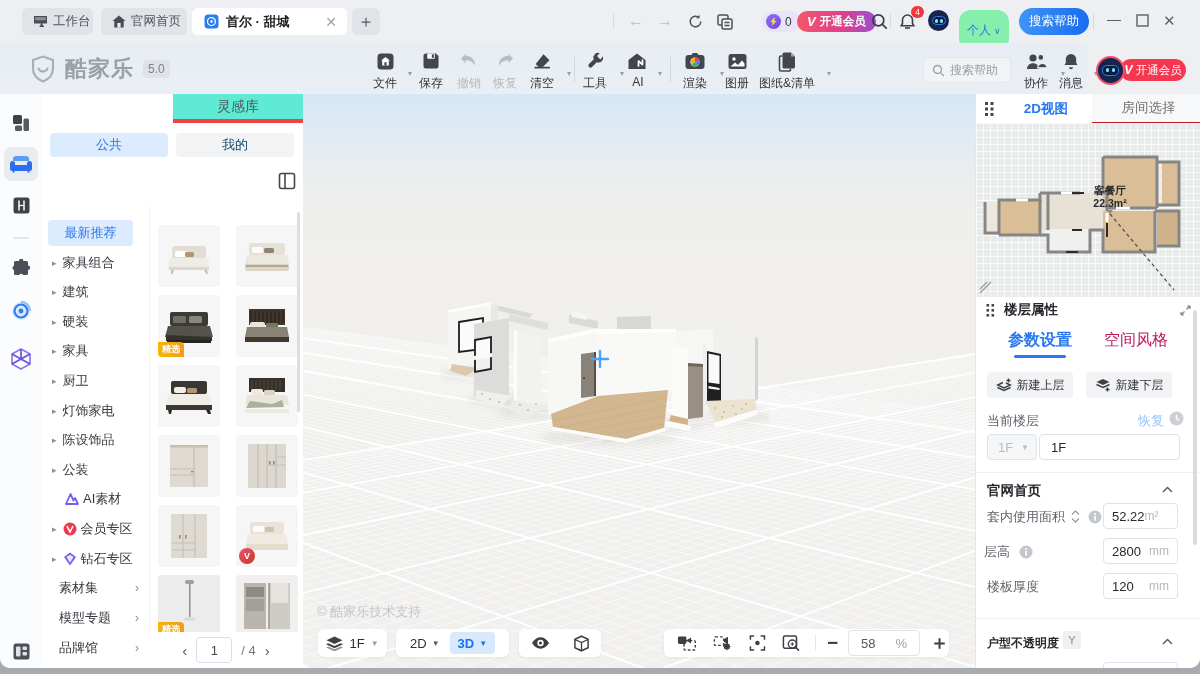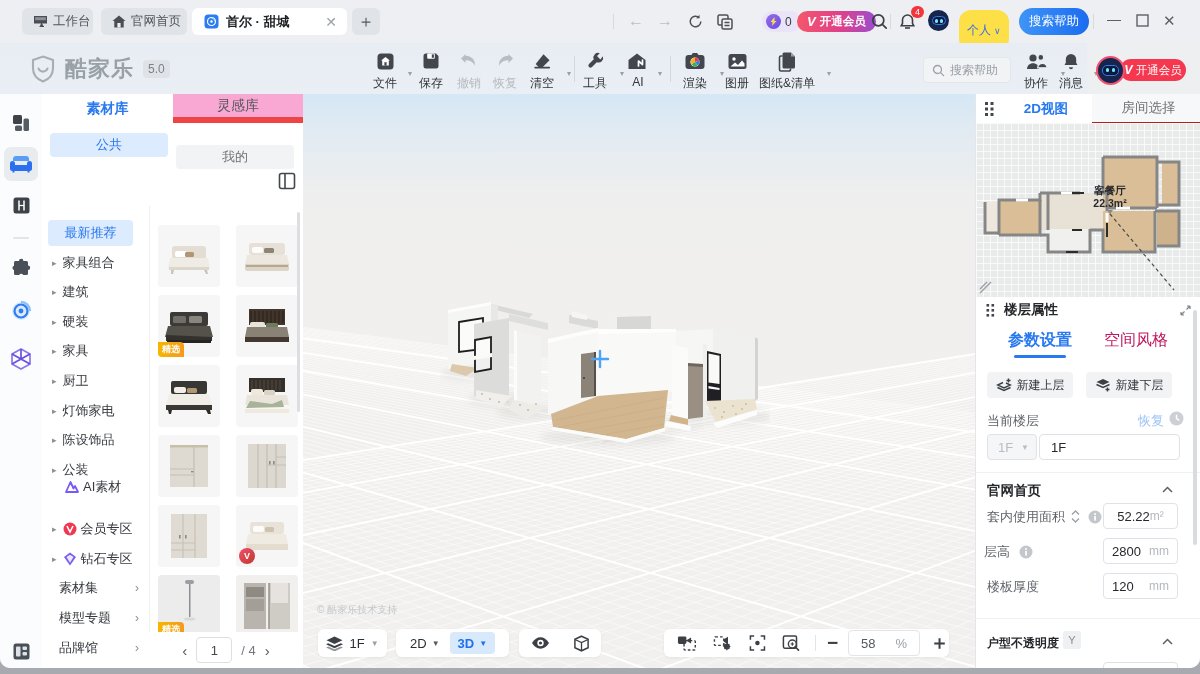--- a/index.html
+++ b/index.html
@@ -14,21 +14,21 @@
 .tab svg { flex:0 0 auto; }
 .tab.active { background:#fff; color:#1c1e22; font-weight:bold; }
 .t1 { left:22px; width:71px; font-size:12.5px; gap:5px; padding:0 0 0 11px; }
 .t2 { left:101px; width:86px; font-size:12.5px; gap:5px; padding:0 0 0 11px; }
 .t3 { left:192px; width:155px; padding:0 12px; }
 .t3 .x { position:absolute; right:10px; color:#9aa0a6; font-weight:normal; font-size:14px; }
 .newtab { position:absolute; left:352px; top:8px; width:28px; height:27px; color:#55595f; font-size:17px; display:flex; align-items:center; justify-content:center; background:#e0e3e7; border-radius:6px; }
 .pill0 { height:21px; background:#e9e4f8; border-radius:11px; display:flex; align-items:center; padding:0 9px 0 4px; gap:4px; font-size:12px; color:#3a3d42; }
 .pill0 .pc { width:15px; height:15px; border-radius:50%; background:linear-gradient(135deg,#8f6ef0,#6d4ce0); color:#ffd84d; font-size:9px; display:flex; align-items:center; justify-content:center; }
 .pillv { height:21px; border-radius:11px; background:linear-gradient(90deg,#f5566b 0%,#e0408a 55%,#9a4dd0 100%); color:#fff; font-size:11.5px; font-weight:bold; display:flex; align-items:center; gap:4px; padding:0 10px; }
-.pillper { height:41px; border-radius:12px; background:#fde047; color:#3a6fe8; font-size:12px; display:flex; align-items:center; padding:0 8px; gap:3px; }
+.pillper { height:41px; border-radius:12px; background:#86efac; color:#3a6fe8; font-size:12px; display:flex; align-items:center; padding:0 8px; gap:3px; }
 .btnstart { height:27px; border-radius:14px; background:linear-gradient(90deg,#3f94f7,#1a6cf0); color:#fff; font-size:12.5px; display:flex; align-items:center; padding:0 10px; }
 
 
 .toolbar { position:absolute; left:0; top:43px; width:1087px; height:51px; background:linear-gradient(180deg,#e7edf3,#e9eff4); }
 .logo { position:absolute; left:28px; top:11px; display:flex; align-items:center; }
 .logoname { font-size:22px; color:#9aa0a7; letter-spacing:1px; margin-left:7px; font-weight:bold;}
 .logover { margin-left:9px; background:#dfe3e8; color:#7c828a; font-size:12px; border-radius:4px; padding:2px 5px; }
 .tbtn { position:absolute; top:6px; width:44px; text-align:center; color:#33363b; font-size:12px; }
 .tbtn .ic { height:24px; display:flex; align-items:center; justify-content:center; }
 .tbtn .lb { margin-top:2px; }
@@ -40,42 +40,42 @@
 .memb { position:absolute; left:1120px; top:16px; width:66px; height:22px; border-radius:11px; background:#f5384f; color:#fff; font-size:11.5px; display:flex; align-items:center; justify-content:center; gap:3px; z-index:2; }
 
 
 .strip { position:absolute; left:0; top:94px; width:42px; height:574px; background:#fbfcfd; }
 .sico { position:absolute; left:4px; width:34px; height:34px; display:flex; align-items:center; justify-content:center; border-radius:7px; }
 
 
 .lpanel { position:absolute; left:42px; top:94px; width:261px; height:574px; background:#fff; }
 .ltab { position:absolute; top:0; height:29px; width:131px; font-size:14px; display:flex; align-items:center; justify-content:center; }
 .ltab.on { color:#2878f0; font-weight:bold; background:#fff; }
-.ltab.off { color:#53565c; background:#f9a8d4; border-bottom:6px solid #ef4444; }
+.ltab.off { color:#53565c; background:#5eead4; border-bottom:4px solid #ef4444; }
 .seg { position:absolute; top:39px; height:24px; border-radius:4px; font-size:13px; display:flex; align-items:center; justify-content:center; }
 .seg.on { background:#dcebfd; color:#2878f0; }
-.seg.off { background:#f2f3f5; color:#737373;margin-top:12px; }
+.seg.off { background:#f2f3f5; color:#0c4a6e; }
 .searchbar { position:absolute; left:8px; top:73px; width:221px; height:30px; background:#f4f5f7; border-radius:6px; display:flex; align-items:center; padding:0 10px; font-size:13px; color:#b9bdc3; }
 .splitic { position:absolute; left:236px; top:78px; }
 .cat { position:absolute; left:6px; width:93px; height:26px; display:flex; align-items:center; font-size:13px; color:#37393f; padding-left:11px; }
 .cat .ar { color:#8b8e93; font-size:9px; margin-right:6px; margin-left:-7px; }
 .cat.hot { background:#dcebfd; color:#2878f0; border-radius:4px; justify-content:center; padding-left:0; width:85px; }
 .cat .chev { position:absolute; right:2px; color:#8b8e93; font-size:12px; }
 .grid { position:absolute; left:107px; top:112px; width:154px; height:462px; border-left:1px solid #f0f1f3; }
 .thumb { position:absolute; width:62px; height:62px; background:#f6f6f6; border-radius:4px; overflow:hidden; }
 .badge { position:absolute; left:0; bottom:0; background:linear-gradient(90deg,#f7b500,#f59a1b); color:#fff; font-size:9px; padding:1px 4px; border-radius:0 4px 0 0; font-weight:bold;}
 .vbadge { position:absolute; left:3px; bottom:3px; width:16px; height:16px; border-radius:50%; background:linear-gradient(135deg,#f0506e,#c0392b); color:#fff; font-size:9px; font-weight:bold; display:flex; align-items:center; justify-content:center; }
 .pgbar { position:absolute; left:107px; top:538px; width:154px; height:36px; background:#fff; display:flex; align-items:center; justify-content:center; gap:9px; font-size:13px; color:#45484e; }
 .pgbox { width:36px; height:26px; border:1px solid #dcdfe3; border-radius:4px; display:flex; align-items:center; justify-content:center; }
 .lscroll { position:absolute; left:255px; top:118px; width:3px; height:200px; background:#dcdee1; border-radius:2px; }
 
 
 .canvas { position:absolute; left:303px; top:94px; width:672px; height:574px; background:linear-gradient(180deg,#f0efed 0%,#f1f0ee 100%); overflow:hidden; }
 
-.wm { position:absolute; left:14px; top:509px; color:#c3c6c9; font-size:10px; }
+.wm { position:absolute; left:14px; top:509px; color:#c3c6c9; font-size:13px; }
 .cpill { position:absolute; background:#fff; border-radius:6px; box-shadow:0 1px 3px rgba(0,0,0,.06); display:flex; align-items:center; }
 .czoom { font-size:13px; color:#55585e; }
 
 
 .rpanel { position:absolute; left:975px; top:94px; width:225px; height:574px; background:#fff; border-left:1px solid #e4e6e9; }
 .rtab { position:absolute; top:0; height:29px; font-size:13.5px; display:flex; align-items:center; justify-content:center; }
 .map { position:absolute; left:0; top:29px; width:225px; height:174px; background:#e9eaea;
   background-image:linear-gradient(rgba(255,255,255,.7) 1px, transparent 1px),linear-gradient(90deg,rgba(255,255,255,.7) 1px, transparent 1px);
   background-size:7px 7px; overflow:hidden; }
 .fphdr { position:absolute; left:0; top:203px; width:225px; height:26px; background:#fff; display:flex; align-items:center; font-size:13.5px; font-weight:bold; color:#26282c; padding-left:28px; }
@@ -348,39 +348,38 @@
     <div class="sico" style="top:540px">
       <svg width="21" height="21" viewBox="0 0 21 21">
           <rect x="2.5" y="2.5" width="16" height="16" rx="2.5" fill="#4a5058"></rect>
           <rect x="5" y="5.5" width="4.5" height="10" rx="1" fill="#dfe3e8"></rect>
           <rect x="11.5" y="5.5" width="4.5" height="3.6" rx="1" fill="#dfe3e8"></rect>
           <rect x="11.5" y="11" width="4.5" height="3.6" rx="1" fill="#dfe3e8"></rect>
         </svg>
     </div>
   </div>
   <div class="lpanel">
-    <div class="ltab on" style="left:0">素材库</div>
     <div class="ltab off" style="left:131px;width:130px">灵感库</div>
     <div class="seg on" style="left:8px;width:118px">公共</div>
     <div class="seg off" style="left:134px;width:118px">我的</div>
     <svg class="splitic" width="18" height="18" viewBox="0 0 18 18">
         <rect x="1.5" y="1.5" width="15" height="15" rx="2" fill="none" stroke="#43474d" stroke-width="1.6"></rect>
         <path d="M7 1.5V16.5" stroke="#43474d" stroke-width="1.6"></path>
       </svg>
 
     <div class="cat hot" style="top:126px">最新推荐</div>
     <div class="cat" style="top:156px"><span class="ar">▸</span>家具组合</div>
     <div class="cat" style="top:185px"><span class="ar">▸</span>建筑</div>
     <div class="cat" style="top:215px"><span class="ar">▸</span>硬装</div>
     <div class="cat" style="top:244px"><span class="ar">▸</span>家具</div>
     <div class="cat" style="top:274px"><span class="ar">▸</span>厨卫</div>
     <div class="cat" style="top:304px"><span class="ar">▸</span>灯饰家电</div>
     <div class="cat" style="top:333px"><span class="ar">▸</span>陈设饰品</div>
     <div class="cat" style="top:363px"><span class="ar">▸</span>公装</div>
-    <div class="cat" style="top:380px;padding-left:17px"><svg width="14" height="12" viewBox="0 0 14 12" style="margin-right:4px">
+    <div class="cat" style="top:392px;padding-left:17px"><svg width="14" height="12" viewBox="0 0 14 12" style="margin-right:4px">
           <path d="M1 11L5.5 1l3 6.5L10 5l3 6z" fill="none" stroke="#7a5af5" stroke-width="1.8" stroke-linejoin="round"></path>
         </svg>AI素材</div>
     <div class="cat" style="top:422px"><span class="ar">▸</span><svg width="14" height="14" viewBox="0 0 14 14" style="margin-right:4px">
           <circle cx="7" cy="7" r="6.5" fill="#f0374f"></circle>
           <path d="M4 4l3 6 3-6" stroke="#fff" stroke-width="1.6" fill="none"></path>
         </svg>会员专区</div>
     <div class="cat" style="top:452px"><span class="ar">▸</span><svg width="14" height="14" viewBox="0 0 14 14" style="margin-right:4px">
           <path d="M7 0.5l6 4.5-6 8.5L1 5z" fill="#7b5cf0"></path>
           <path d="M3.5 5L7 2.8 10.5 5 7 10.8z" fill="#fff" opacity=".85"></path>
         </svg>钻石专区</div>
@@ -799,21 +798,21 @@
     <div class="rlabel" style="left:11px;top:414px">套内使用面积
       <svg style="margin-left:2px;vertical-align:-2px" width="9" height="13" viewBox="0 0 9 13">
           <path d="M1 4.5L4.5 1 8 4.5M1 8.5L4.5 12 8 8.5" stroke="#9aa0a6" stroke-width="1.3" fill="none"></path>
         </svg>
       <svg style="margin-left:5px;vertical-align:-3px" width="14" height="14" viewBox="0 0 14 14">
           <circle cx="7" cy="7" r="6.5" fill="#c3c7cc"></circle>
           <rect x="6.2" y="6" width="1.7" height="4.6" fill="#fff"></rect>
           <rect x="6.2" y="3.2" width="1.7" height="1.8" fill="#fff"></rect>
         </svg>
     </div>
-    <div class="rinput" style="left:127px;top:409px;width:75px;justify-content:center;padding:0 8px">52.22<span class="runit">m²</span></div>
+    <div class="rinput" style="left:127px;top:409px;width:75px;justify-content:flex-start;padding:0 8px">52.22<span class="runit">m²</span></div>
     <div class="rlabel" style="left:8px;top:449px">层高
       <svg style="margin-left:5px;vertical-align:-3px" width="14" height="14" viewBox="0 0 14 14">
           <circle cx="7" cy="7" r="6.5" fill="#c3c7cc"></circle>
           <rect x="6.2" y="6" width="1.7" height="4.6" fill="#fff"></rect>
           <rect x="6.2" y="3.2" width="1.7" height="1.8" fill="#fff"></rect>
         </svg>
     </div>
     <div class="rinput" style="left:127px;top:444px;width:75px;justify-content:space-between;padding:0 8px">2800<span class="runit">mm</span></div>
     <div class="rlabel" style="left:11px;top:484px">楼板厚度</div>
     <div class="rinput" style="left:127px;top:479px;width:75px;justify-content:space-between;padding:0 8px">120<span class="runit">mm</span></div>

